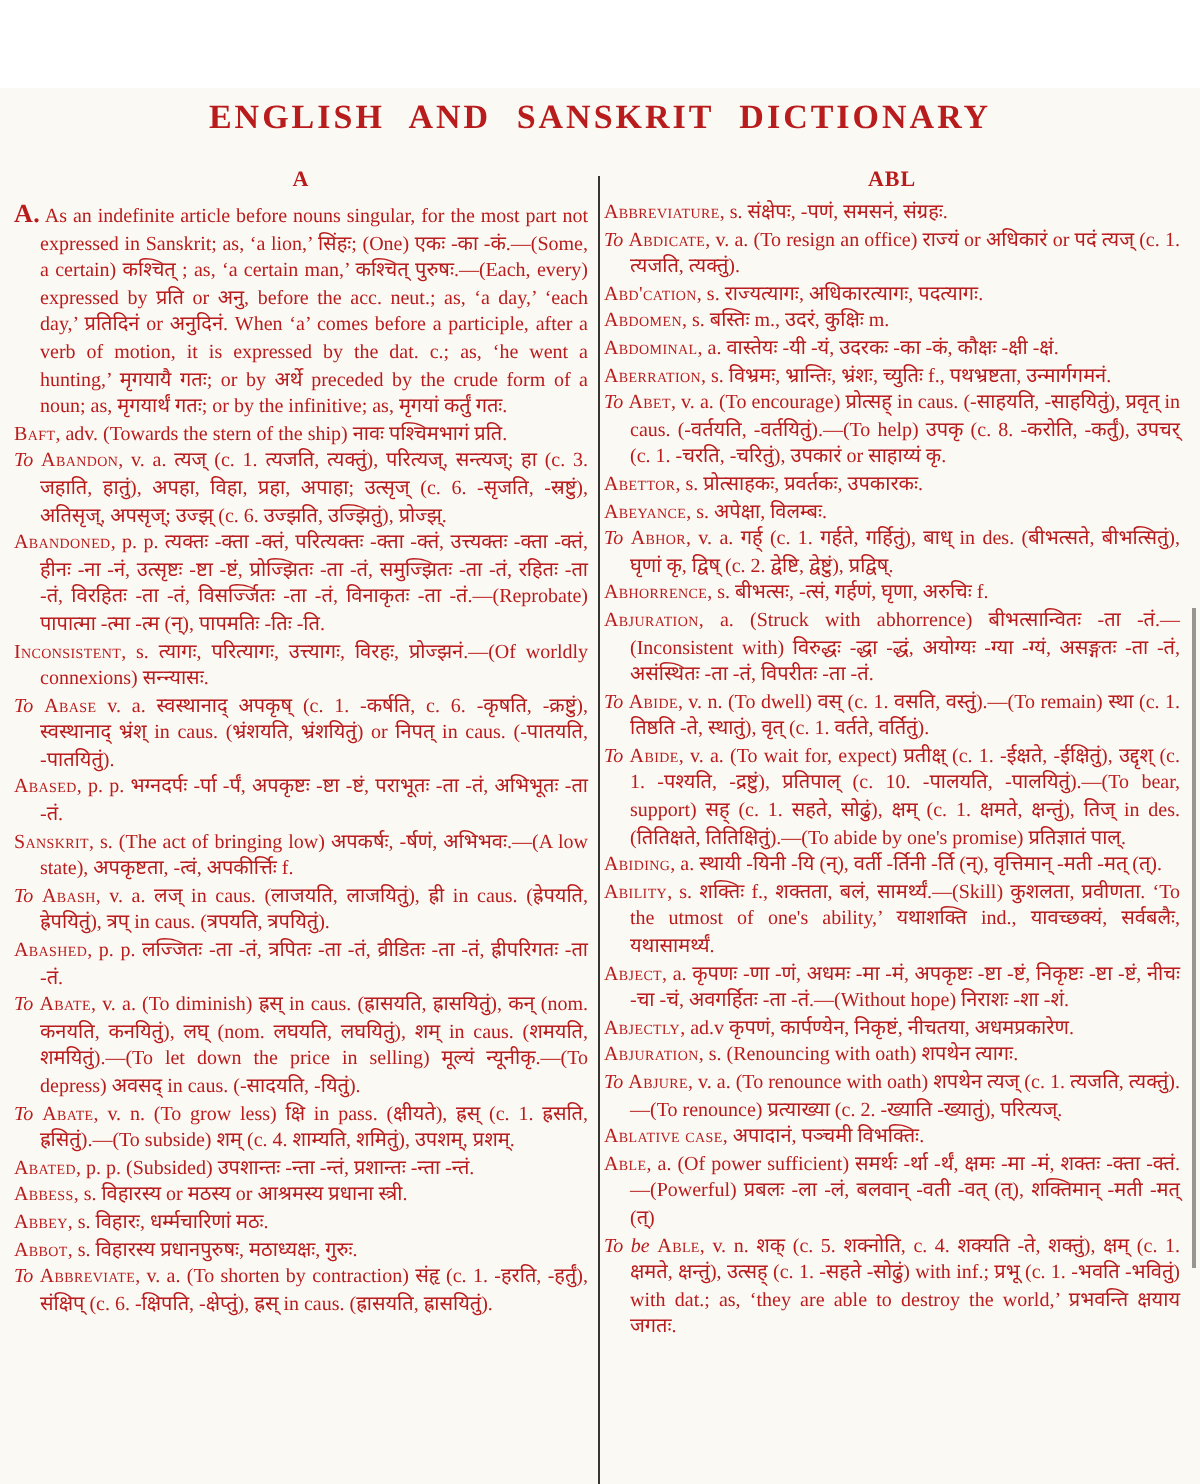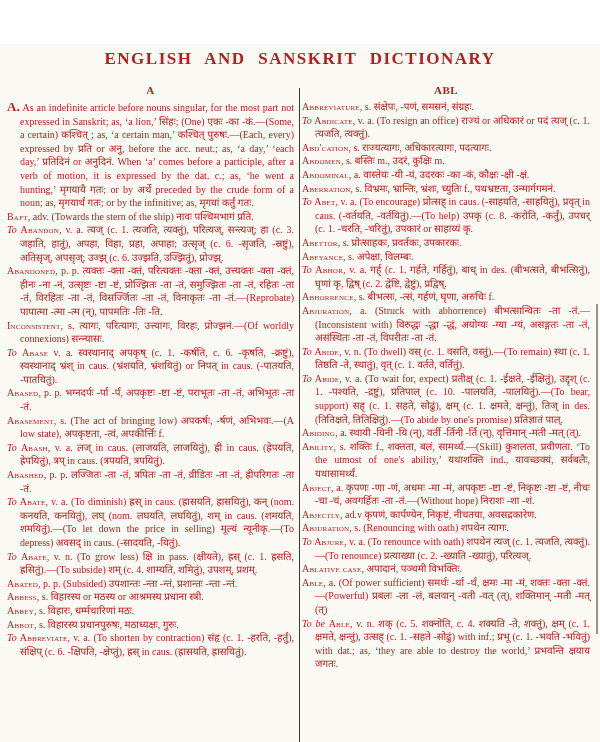--- a/index.html
+++ b/index.html
@@ -67,21 +67,21 @@
     <div class="col-header">A</div>
     <div class="entries">
 
     <p class="entry entry--lead"><span class="pre"></span><span class="head">A.</span><span class="body"> As an indefinite article before nouns singular, for the most part not expressed in Sanskrit; as, ‘a lion,’ सिंहः; (One) एकः -का -कं.—(Some, a certain) कश्चित् ; as, ‘a certain man,’ कश्चित् पुरुषः.—(Each, every) expressed by प्रति or अनु, before the acc. neut.; as, ‘a day,’ ‘each day,’ प्रतिदिनं or अनुदिनं.  When ‘a’ comes before a participle, after a verb of motion, it is expressed by the dat. c.; as, ‘he went a hunting,’ मृगयायै गतः;  or by अर्थे preceded by the crude form of a noun; as, मृगयार्थं गतः; or by the infinitive; as, मृगयां कर्तुं गतः.</span></p>
         <p class="entry"><span class="pre"></span><span class="head">Baft</span><span class="body">, adv. (Towards the stern of the ship) नावः पश्चिमभागं प्रति.</span></p>
         <p class="entry"><span class="pre">To </span><span class="head">Abandon</span><span class="body">, v. a. त्यज् (c. 1. त्यजति, त्यक्तुं), परित्यज्, सन्त्यज्; हा (c. 3. जहाति, हातुं), अपहा, विहा, प्रहा, अपाहा; उत्सृज् (c. 6. -सृजति, -स्रष्टुं), अतिसृज्, अपसृज्; उज्झ् (c. 6. उज्झति, उज्झितुं), प्रोज्झ्.</span></p>
         <p class="entry"><span class="pre"></span><span class="head">Abandoned</span><span class="body">, p. p. त्यक्तः -क्ता -क्तं, परित्यक्तः -क्ता -क्तं, उत्त्यक्तः -क्ता -क्तं, हीनः -ना -नं, उत्सृष्टः -ष्टा -ष्टं, प्रोज्झितः -ता -तं, समुज्झितः -ता -तं, रहितः -ता -तं, विरहितः -ता -तं, विसर्ज्जितः -ता -तं, विनाकृतः -ता -तं.—(Reprobate) पापात्मा -त्मा -त्म (न्), पापमतिः -तिः -ति.</span></p>
         <p class="entry"><span class="pre"></span><span class="head">Inconsistent</span><span class="body">, s. त्यागः, परित्यागः, उत्त्यागः, विरहः, प्रोज्झनं.—(Of worldly connexions) सन्न्यासः.</span></p>
         <p class="entry"><span class="pre">To </span><span class="head">Abase</span><span class="body"> v. a. स्वस्थानाद् अपकृष् (c. 1. -कर्षति, c. 6. -कृषति, -क्रष्टुं), स्वस्थानाद् भ्रंश् in caus. (भ्रंशयति, भ्रंशयितुं) or निपत् in caus. (-पातयति, -पातयितुं).</span></p>
         <p class="entry"><span class="pre"></span><span class="head">Abased</span><span class="body">, p. p. भग्नदर्पः -र्पा -र्पं, अपकृष्टः -ष्टा -ष्टं, पराभूतः -ता -तं, अभिभूतः -ता -तं.</span></p>
-        <p class="entry"><span class="pre"></span><span class="head">Abasement</span><span class="body">, s. (The act of bringing low) अपकर्षः, -र्षणं, अभिभवः.—(A low state), अपकृष्टता, -त्वं, अपकीर्त्तिः f.</span></p>
+        <p class="entry"><span class="pre"></span><span class="head">Sanskrit</span><span class="body">, s. (The act of bringing low) अपकर्षः, -र्षणं, अभिभवः.—(A low state), अपकृष्टता, -त्वं, अपकीर्त्तिः f.</span></p>
         <p class="entry"><span class="pre">To </span><span class="head">Abash</span><span class="body">, v. a. लज् in caus. (लाजयति, लाजयितुं), ह्री in caus. (ह्रेपयति, ह्रेपयितुं), त्रप् in caus. (त्रपयति, त्रपयितुं).</span></p>
         <p class="entry"><span class="pre"></span><span class="head">Abashed</span><span class="body">, p. p. लज्जितः -ता -तं, त्रपितः -ता -तं, व्रीडितः -ता -तं, ह्रीपरिगतः -ता -तं.</span></p>
         <p class="entry"><span class="pre">To </span><span class="head">Abate</span><span class="body">, v. a. (To diminish) ह्रस् in caus. (ह्रासयति, ह्रासयितुं), कन् (nom. कनयति, कनयितुं), लघ् (nom. लघयति, लघयितुं), शम् in caus. (शमयति, शमयितुं).—(To let down the price in selling) मूल्यं न्यूनीकृ.—(To depress) अवसद् in caus. (-सादयति, -यितुं).</span></p>
         <p class="entry"><span class="pre">To </span><span class="head">Abate</span><span class="body">, v. n. (To grow less) क्षि in pass. (क्षीयते), ह्रस् (c. 1. ह्रसति, ह्रसितुं).—(To subside) शम् (c. 4. शाम्यति, शमितुं), उपशम्, प्रशम्.</span></p>
         <p class="entry"><span class="pre"></span><span class="head">Abated</span><span class="body">, p. p. (Subsided) उपशान्तः -न्ता -न्तं, प्रशान्तः -न्ता -न्तं.</span></p>
         <p class="entry"><span class="pre"></span><span class="head">Abbess</span><span class="body">, s. विहारस्य or मठस्य or आश्रमस्य प्रधाना स्त्री.</span></p>
         <p class="entry"><span class="pre"></span><span class="head">Abbey</span><span class="body">, s. विहारः, धर्म्मचारिणां मठः.</span></p>
         <p class="entry"><span class="pre"></span><span class="head">Abbot</span><span class="body">, s. विहारस्य प्रधानपुरुषः, मठाध्यक्षः, गुरुः.</span></p>
         <p class="entry"><span class="pre">To </span><span class="head">Abbreviate</span><span class="body">, v. a. (To shorten by contraction) संहृ (c. 1. -हरति, -हर्तुं), संक्षिप् (c. 6. -क्षिपति, -क्षेप्तुं), ह्रस् in caus. (ह्रासयति, ह्रासयितुं).</span></p>
       </div>
@@ -101,21 +101,21 @@
         <p class="entry"><span class="pre"></span><span class="head">Abettor</span><span class="body">, s. प्रोत्साहकः, प्रवर्तकः, उपकारकः.</span></p>
         <p class="entry"><span class="pre"></span><span class="head">Abeyance</span><span class="body">, s. अपेक्षा, विलम्बः.</span></p>
         <p class="entry"><span class="pre">To </span><span class="head">Abhor</span><span class="body">, v. a. गर्ह् (c. 1. गर्हते, गर्हितुं), बाध् in des. (बीभत्सते, बीभत्सितुं), घृणां कृ, द्विष् (c. 2. द्वेष्टि, द्वेष्टुं), प्रद्विष्.</span></p>
         <p class="entry"><span class="pre"></span><span class="head">Abhorrence</span><span class="body">, s. बीभत्सः, -त्सं, गर्हणं, घृणा, अरुचिः f.</span></p>
         <p class="entry"><span class="pre"></span><span class="head">Abjuration</span><span class="body">, a. (Struck with abhorrence) बीभत्सान्वितः -ता -तं.—(Inconsistent with) विरुद्धः -द्धा -द्धं, अयोग्यः -ग्या -ग्यं, असङ्गतः -ता -तं, असंस्थितः -ता -तं, विपरीतः -ता -तं.</span></p>
         <p class="entry"><span class="pre">To </span><span class="head">Abide</span><span class="body">, v. n. (To dwell) वस् (c. 1. वसति, वस्तुं).—(To remain) स्था (c. 1. तिष्ठति -ते, स्थातुं), वृत् (c. 1. वर्तते, वर्तितुं).</span></p>
         <p class="entry"><span class="pre">To </span><span class="head">Abide</span><span class="body">, v. a. (To wait for, expect) प्रतीक्ष् (c. 1. -ईक्षते, -ईक्षितुं), उद्दृश् (c. 1. -पश्यति, -द्रष्टुं), प्रतिपाल् (c. 10. -पालयति, -पालयितुं).—(To bear, support) सह् (c. 1. सहते, सोढुं), क्षम् (c. 1. क्षमते, क्षन्तुं), तिज् in des. (तितिक्षते, तितिक्षितुं).—(To abide by one's promise) प्रतिज्ञातं पाल्.</span></p>
         <p class="entry"><span class="pre"></span><span class="head">Abiding</span><span class="body">, a. स्थायी -यिनी -यि (न्), वर्ती -र्तिनी -र्ति (न्), वृत्तिमान् -मती -मत् (त्).</span></p>
         <p class="entry"><span class="pre"></span><span class="head">Ability</span><span class="body">, s. शक्तिः f., शक्तता, बलं, सामर्थ्यं.—(Skill) कुशलता, प्रवीणता. ‘To the utmost of one's ability,’ यथाशक्ति ind., यावच्छक्यं, सर्वबलैः, यथासामर्थ्यं.</span></p>
         <p class="entry"><span class="pre"></span><span class="head">Abject</span><span class="body">, a. कृपणः -णा -णं, अधमः -मा -मं, अपकृष्टः -ष्टा -ष्टं, निकृष्टः -ष्टा -ष्टं, नीचः -चा -चं, अवगर्हितः -ता -तं.—(Without hope) निराशः -शा -शं.</span></p>
-        <p class="entry"><span class="pre"></span><span class="head">Abjectly</span><span class="body">, ad.v कृपणं, कार्पण्येन, निकृष्टं, नीचतया, अवसद्रकारेण.</span></p>
+        <p class="entry"><span class="pre"></span><span class="head">Abjectly</span><span class="body">, ad.v कृपणं, कार्पण्येन, निकृष्टं, नीचतया, अधमप्रकारेण.</span></p>
         <p class="entry"><span class="pre"></span><span class="head">Abjuration</span><span class="body">, s. (Renouncing with oath) शपथेन त्यागः.</span></p>
         <p class="entry"><span class="pre">To </span><span class="head">Abjure</span><span class="body">, v. a. (To renounce with oath) शपथेन त्यज् (c. 1. त्यजति, त्यक्तुं).—(To renounce) प्रत्याख्या (c. 2. -ख्याति -ख्यातुं), परित्यज्.</span></p>
         <p class="entry"><span class="pre"></span><span class="head">Ablative case</span><span class="body">, अपादानं, पञ्चमी विभक्तिः.</span></p>
         <p class="entry"><span class="pre"></span><span class="head">Able</span><span class="body">, a. (Of power sufficient) समर्थः -र्था -र्थं, क्षमः -मा -मं, शक्तः -क्ता -क्तं.—(Powerful) प्रबलः -ला -लं, बलवान् -वती -वत् (त्), शक्तिमान् -मती -मत् (त्)</span></p>
         <p class="entry"><span class="pre">To be </span><span class="head">Able</span><span class="body">, v. n. शक् (c. 5. शक्नोति, c. 4. शक्यति -ते, शक्तुं), क्षम् (c. 1. क्षमते, क्षन्तुं), उत्सह् (c. 1. -सहते -सोढुं) with inf.; प्रभू (c. 1. -भवति -भवितुं) with dat.; as, ‘they are able to destroy the world,’ प्रभवन्ति क्षयाय जगतः.</span></p>
       </div>
   </div>
 
   <div class="pageno left-no">1</div>
   <div class="pageno right-no">B</div>

